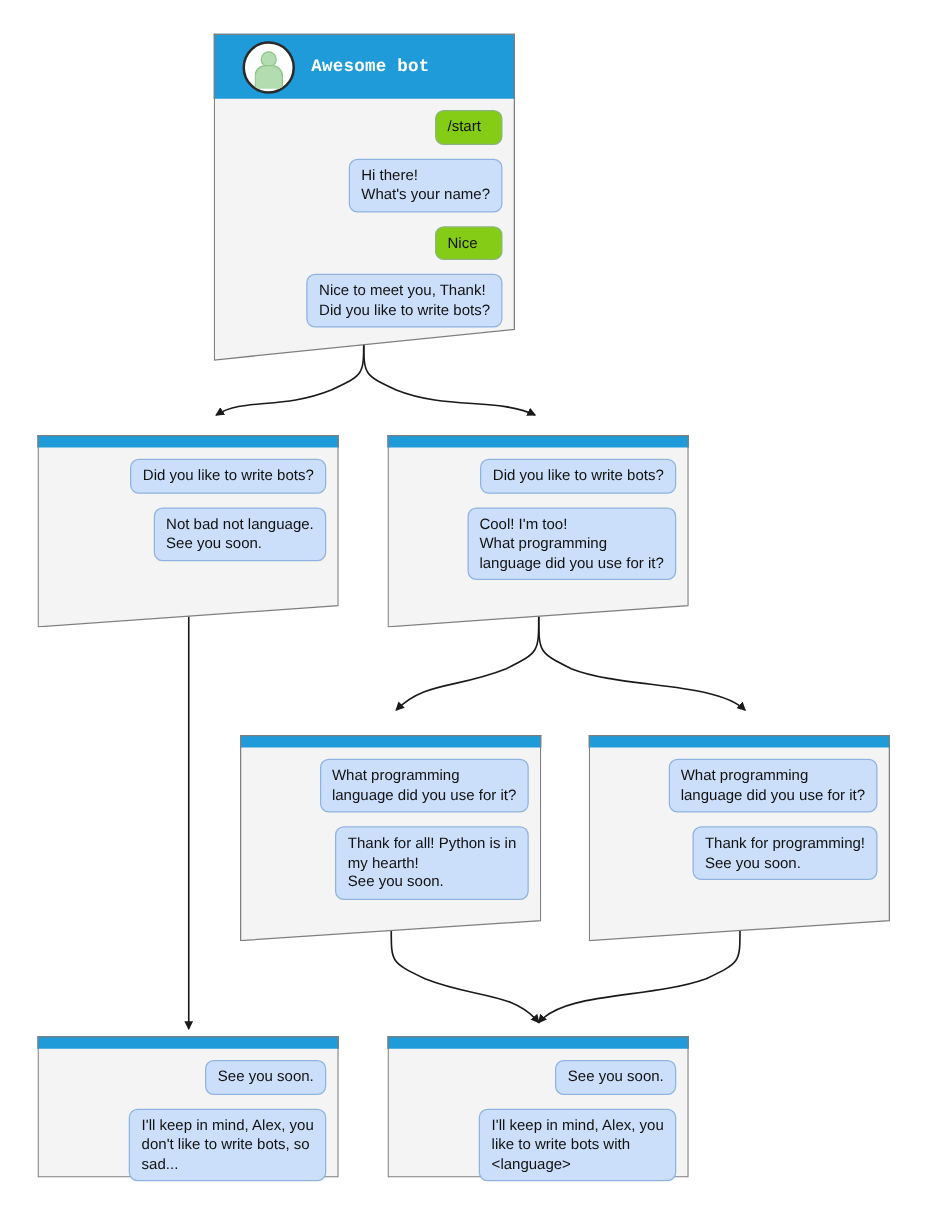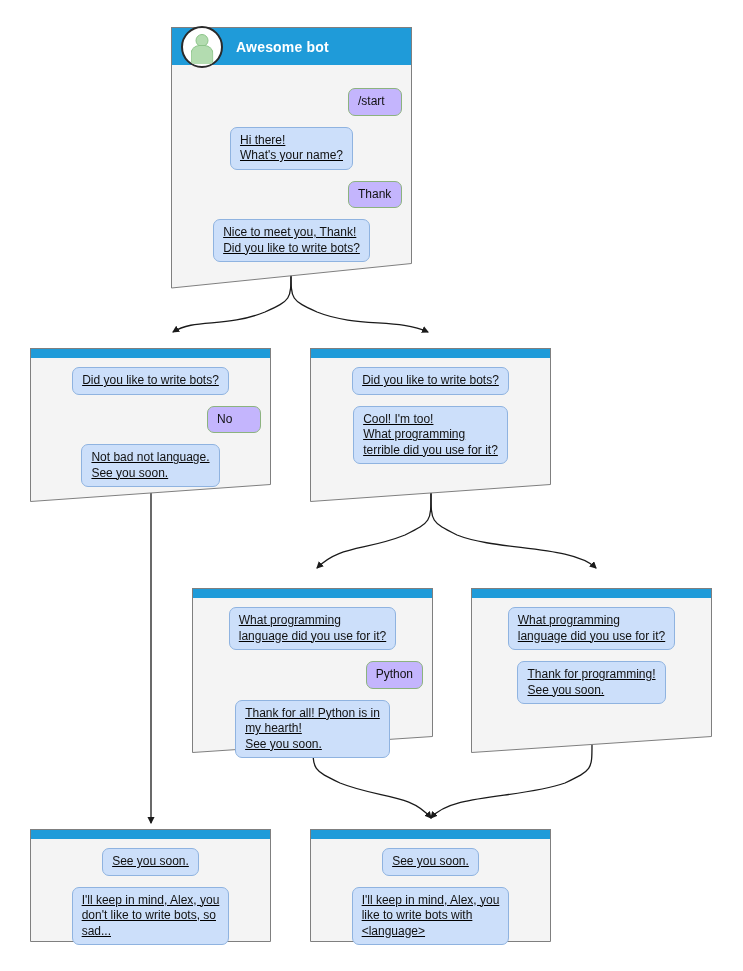--- a/index.html
+++ b/index.html
@@ -40,29 +40,30 @@
     width: 100%;
     height: 100%;
   }
 
   
   .hdr-root {
     position: absolute;
     left: 0;
     top: 0;
     right: 0;
-    height: 38px;
+    height: 52px;
     background: #1f9bd9;
     display: flex;
     align-items: center;
-    padding-left: 9px;
+    padding-left: 22px;
     box-sizing: border-box;
     border-left: 1px solid #7f7f7f;
     border-right: 1px solid #7f7f7f;
     border-top: 1px solid #7f7f7f;
+    font-family: Liberation Mono, monospace;
   }
   .avatar {
     width: 38px;
     height: 38px;
     flex: 0 0 38px;
     border-radius: 50%;
     background: #ffffff;
     border: 2px solid #2a2a2a;
     position: relative;
     overflow: hidden;
@@ -120,39 +121,39 @@
     padding: 9px 10px 6px 10px;
     box-sizing: border-box;
     display: flex;
     flex-direction: column;
   }
   .row {
     display: flex;
     width: 100%;
     margin-bottom: 11px;
   }
-  .row.left  { justify-content: center; text-decoration: underline; }
+  .row.left  { justify-content: flex-end; }
   .row.right { justify-content: flex-end; }
 
   .bubble {
     font-size: 12px;
     line-height: 15.5px;
     color: #111111;
     border-radius: 7px;
     padding: 5px 9px 5px 9px;
     white-space: pre-line;
     box-sizing: border-box;
     max-width: 92%;
   }
   .bubble.bot {
     background: #ccdffa;
     border: 1px solid #8fb3e0;
   }
   .bubble.user {
-    background: #c4b5fd;
+    background: #84cc16;
     border: 1px solid #8cb37f;
     text-align: left;
     min-width: 54px;
   }
 
   
 </style>
 </head>
 <body>
 
@@ -194,78 +195,72 @@
 
     <div class="chat" style="top:52px;">
       <div class="row right">
         <div class="bubble user">/start</div>
       </div>
       <div class="row left">
         <div class="bubble bot">Hi there!
 What's your name?</div>
       </div>
       <div class="row right">
-        <div class="bubble user">Thank</div>
+        <div class="bubble user">Nice</div>
       </div>
       <div class="row left">
         <div class="bubble bot">Nice to meet you, Thank!
 Did you like to write bots?</div>
       </div>
     </div>
   </div>
 
   <div class="card" id="card-no" style="left:30px; top:348px; width:241px; height:154px;">
     <svg class="card-shape" viewBox="0 0 241 154" preserveAspectRatio="none">
       <path d="M 0.5,0.5 L 240.5,0.5 L 240.5,136.5 L 0.5,153.5 Z" fill="#f4f4f4" stroke="#7f7f7f" stroke-width="1"></path>
     </svg>
     <div class="hdr-thin"></div>
     <div class="chat" style="top:10px;">
       <div class="row left">
         <div class="bubble bot">Did you like to write bots?</div>
       </div>
-      <div class="row right">
-        <div class="bubble user">No</div>
-      </div>
       <div class="row left">
         <div class="bubble bot">Not bad not language.
 See you soon.</div>
       </div>
     </div>
   </div>
 
   <div class="card" id="card-yes" style="left:310px; top:348px; width:241px; height:154px;">
     <svg class="card-shape" viewBox="0 0 241 154" preserveAspectRatio="none">
       <path d="M 0.5,0.5 L 240.5,0.5 L 240.5,136.5 L 0.5,153.5 Z" fill="#f4f4f4" stroke="#7f7f7f" stroke-width="1"></path>
     </svg>
     <div class="hdr-thin"></div>
     <div class="chat" style="top:10px;">
       <div class="row left">
         <div class="bubble bot">Did you like to write bots?</div>
       </div>
       <div class="row left">
         <div class="bubble bot">Cool! I'm too!
 What programming
-terrible did you use for it?</div>
+language did you use for it?</div>
       </div>
     </div>
   </div>
 
   <div class="card" id="card-python" style="left:192px; top:588px; width:241px; height:165px;">
     <svg class="card-shape" viewBox="0 0 241 165" preserveAspectRatio="none">
       <path d="M 0.5,0.5 L 240.5,0.5 L 240.5,148.5 L 0.5,164.5 Z" fill="#f4f4f4" stroke="#7f7f7f" stroke-width="1"></path>
     </svg>
     <div class="hdr-thin"></div>
     <div class="chat" style="top:10px;">
       <div class="row left">
         <div class="bubble bot">What programming
 language did you use for it?</div>
       </div>
-      <div class="row right">
-        <div class="bubble user">Python</div>
-      </div>
       <div class="row left">
         <div class="bubble bot">Thank for all! Python is in
 my hearth!
 See you soon.</div>
       </div>
     </div>
   </div>
 
   <div class="card" id="card-go" style="left:471px; top:588px; width:241px; height:165px;">
     <svg class="card-shape" viewBox="0 0 241 165" preserveAspectRatio="none">

